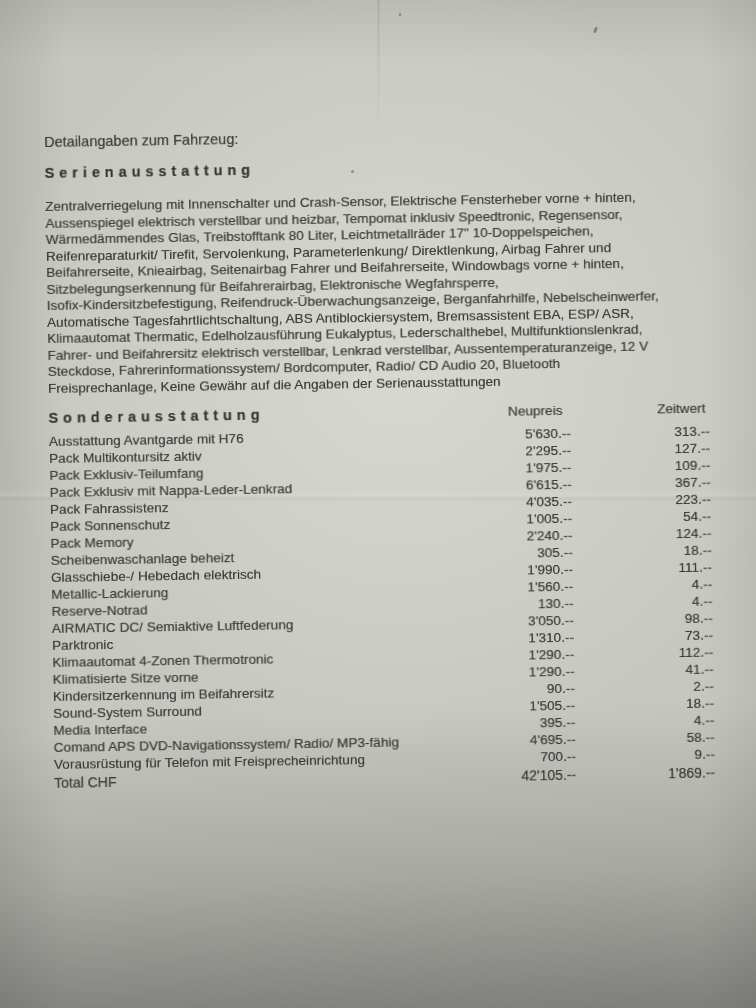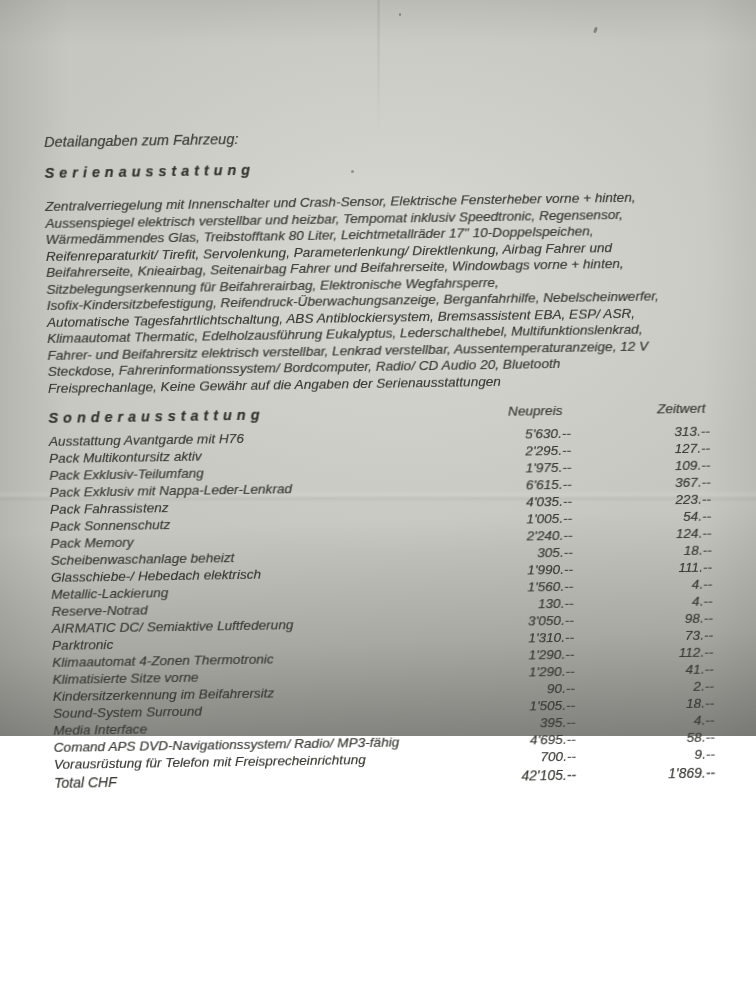--- a/index.html
+++ b/index.html
@@ -1,28 +1,27 @@
 <!DOCTYPE html>
 <html><head>
 <meta charset="utf-8">
 <style>
   html,body{margin:0;padding:0;}
   body{
     width:756px;height:1008px;overflow:hidden;
     font-family:"Liberation Sans","DejaVu Sans",sans-serif;
   }
   .photo{
-    position:relative;width:756px;height:736px;
+    position:relative;width:756px;height:1008px;
     background:
       radial-gradient(75% 55% at 53% 36%, rgba(230,231,224,.55), rgba(230,231,224,0) 72%),
       linear-gradient(178deg, rgba(0,0,0,0) 70%, rgba(47,47,44,.20) 86%, rgba(38,38,36,.45) 100%),
       linear-gradient(to right, rgba(60,60,57,.12), rgba(60,60,57,0) 9%, rgba(60,60,57,0) 93%, rgba(60,60,57,.08) 100%),
       linear-gradient(to bottom, rgba(60,60,57,.10), rgba(60,60,57,0) 6%),
       #c6c7c0;
-    font-style: italic;
   }
   .crease-v{position:absolute;left:377px;top:0;width:3px;height:135px;
     background:linear-gradient(to bottom, rgba(115,115,108,.16), rgba(115,115,108,0));}
   .crease-h{position:absolute;left:0;top:490px;width:756px;height:12px;
     background:linear-gradient(to bottom, rgba(0,0,0,0), rgba(255,255,255,.10) 40%, rgba(90,90,85,.07) 72%, rgba(0,0,0,0));}
   .speck{position:absolute;border-radius:50%;}
   .speck1{left:399px;top:13px;width:2px;height:3px;background:rgba(72,72,65,.55);}
   .speck2{left:594px;top:27px;width:3px;height:6px;background:rgba(75,75,68,.55);transform:rotate(22deg);border-radius:40%;}
   .speck3{left:351px;top:170px;width:3px;height:3px;background:rgba(80,80,72,.5);}
 

